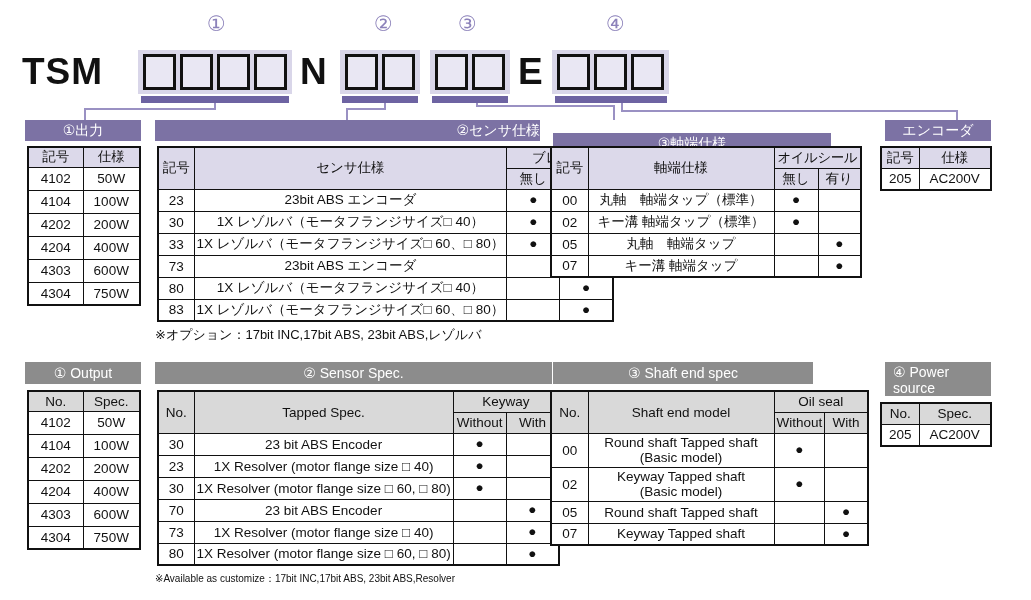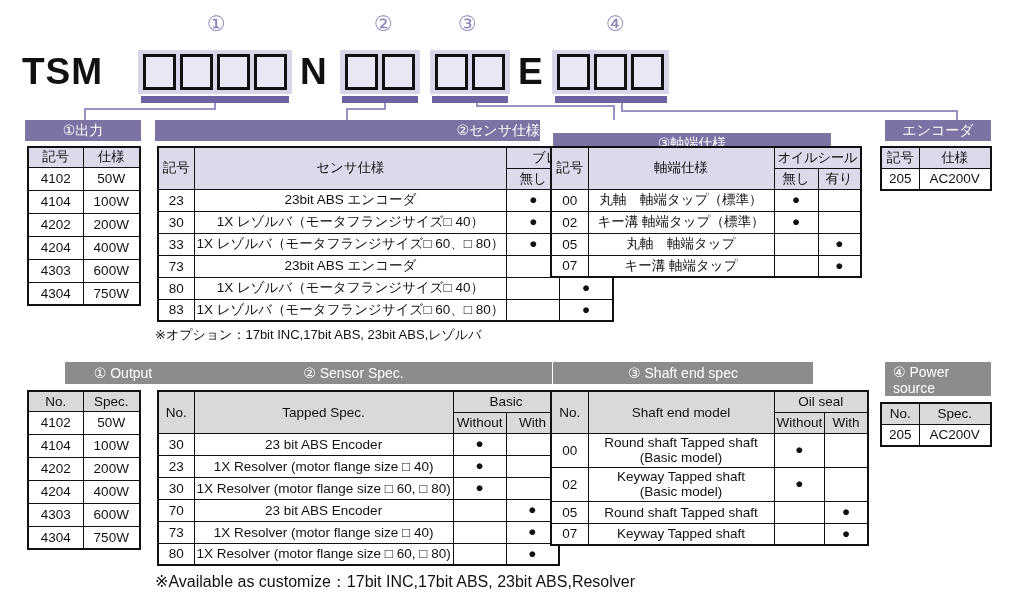--- a/index.html
+++ b/index.html
@@ -31,21 +31,21 @@
   .shaft tr{height:22px;} .shaft tr.hr{height:21px;} .shaft tr.tall{height:34px;}
   .power tr{height:22px;} .power tr.hr{height:21px;}
   td.lft{text-align:left;padding:0 4px;}
   td.md{font-size:12px;}
   td.sm{font-size:10.5px;}
   td.dc{font-size:15px;line-height:1;}
   td.cond{font-size:10px;padding:0 1px;}
   td.oseal{font-size:11.5px;letter-spacing:-0.5px;}
   .two-line{white-space:normal;line-height:15px;font-size:13.5px;text-align:left;padding:0 4px;}
   .footnote{position:absolute;font-size:13px;color:#111;}
-  .footnote.en{font-size:16px;}
+  .footnote.en{font-size:10px;}
 </style>
 </head>
 <body>
 
 <div id="page">
 
   <span class="marker" style="left:207px;top:12px;">①</span>
   <span class="marker" style="left:374px;top:12px;">②</span>
   <span class="marker" style="left:458px;top:12px;">③</span>
   <span class="marker" style="left:606px;top:12px;">④</span>
@@ -261,21 +261,21 @@
             <td class="hc">仕様</td>
           </tr>
       <tr>
             <td>205</td>
             <td>AC200V</td>
           </tr>
     </tbody>
       </table>
   </div>
 
-  <div class="hdrbar hdr-en" style="left:25px;top:362px;width:116px;margin-left:40px;">① Output</div>
+  <div class="hdrbar hdr-en" style="left:25px;top:362px;width:116px;">① Output</div>
   <div class="hdrbar hdr-en" style="left:155px;top:362px;width:397px;">② Sensor Spec.</div>
   <div class="hdrbar hdr-en" style="left:553px;top:362px;width:260px;">③ Shaft end spec</div>
   <div class="hdrbar hdr-en tall" style="left:885px;top:362px;width:106px;box-sizing:border-box;">④ Power source specifications</div>
 
   <div class="tblwrap" style="left:27px;top:390px;">
     <table class="spec en out">
       <colgroup>
           <col style="width:55px">
           <col style="width:57px">
         </colgroup>
@@ -317,21 +317,21 @@
       <colgroup>
           <col style="width:36px">
           <col style="width:234px">
           <col style="width:53px">
           <col style="width:53px">
         </colgroup>
       <tbody>
           <tr class="hr">
             <td class="hc" rowspan="2">No.</td>
             <td class="hc" rowspan="2">Tapped Spec.</td>
-            <td class="hc" colspan="2">Basic</td>
+            <td class="hc" colspan="2">Keyway</td>
           </tr>
       <tr class="hr">
             <td class="hc cond">Without</td>
             <td class="hc">With</td>
           </tr>
       <tr>
             <td>30</td>
             <td class="lft">23 bit ABS Encoder</td>
             <td class="dc">●</td>
             <td class="dc"></td>

